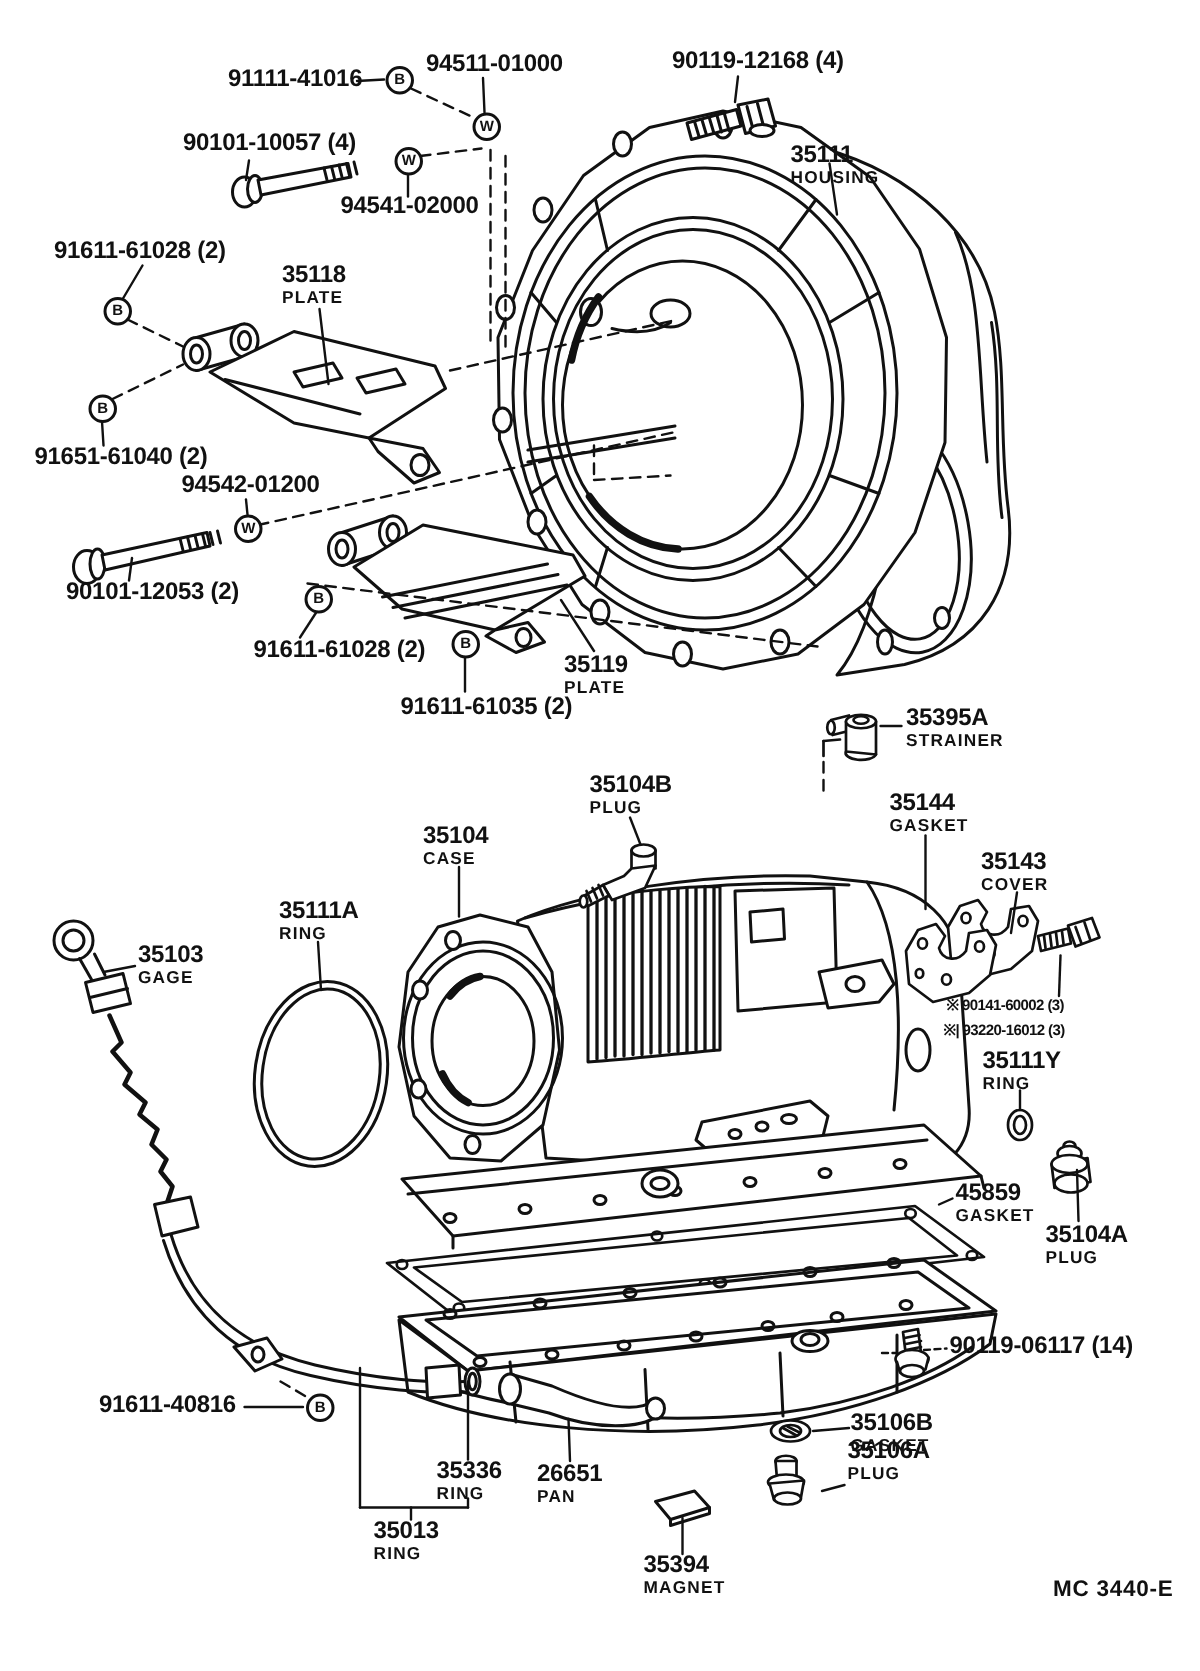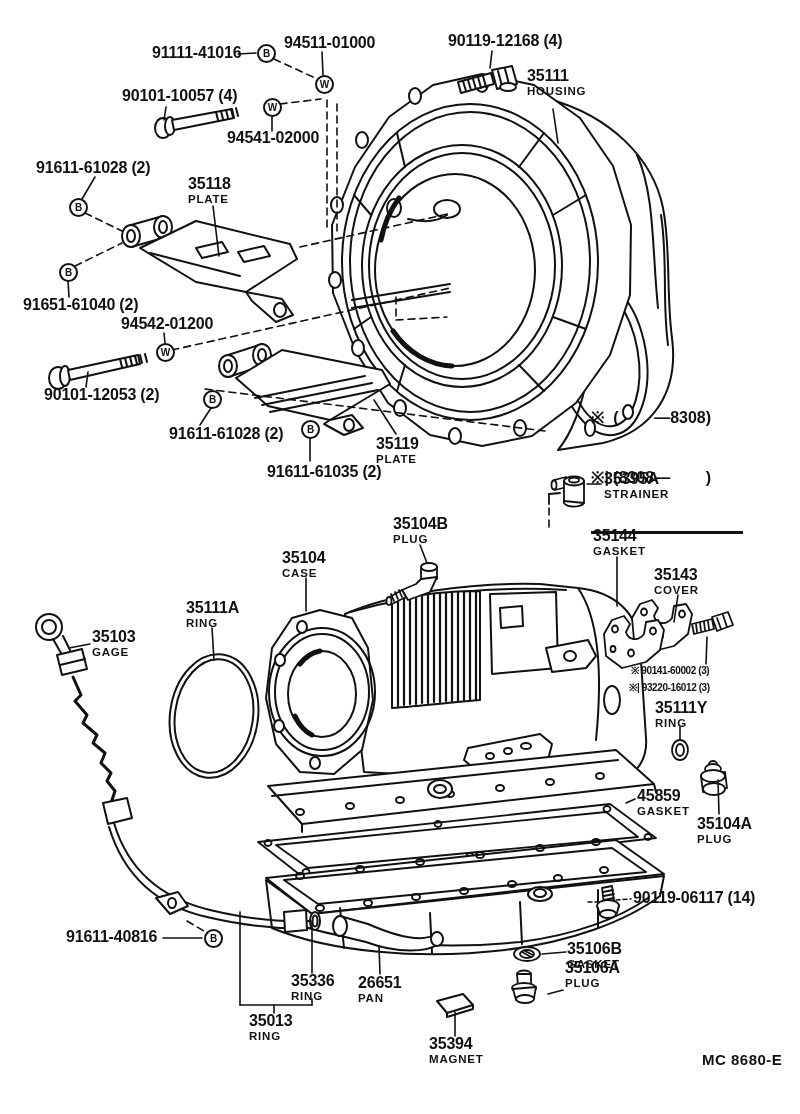--- a/index.html
+++ b/index.html
@@ -416,21 +416,21 @@
   <div class="lbl" style="left:227px;top:130px"><span class="num">94541-02000</span></div>
   <div class="lbl" style="left:36px;top:160px"><span class="num">91611-61028 (2)</span></div>
   <div class="lbl" style="left:188px;top:176px"><span class="num">35118</span><span class="cap">PLATE</span></div>
   <div class="lbl" style="left:23px;top:297px"><span class="num">91651-61040 (2)</span></div>
   <div class="lbl" style="left:121px;top:316px"><span class="num">94542-01200</span></div>
   <div class="lbl" style="left:44px;top:387px"><span class="num">90101-12053 (2)</span></div>
   <div class="lbl" style="left:169px;top:426px"><span class="num">91611-61028 (2)</span></div>
   <div class="lbl" style="left:267px;top:464px"><span class="num">91611-61035 (2)</span></div>
   <div class="lbl" style="left:376px;top:436px"><span class="num">35119</span><span class="cap">PLATE</span></div>
   <div class="lbl" style="left:448px;top:33px"><span class="num">90119-12168 (4)</span></div>
-  <div class="lbl" style="left:527px;top:68px"><span class="num">35111</span><span class="cap">HOUSING</span></div>
+  <div class="lbl" style="left:527px;top:96px"><span class="num">35111</span><span class="cap">HOUSING</span></div>
   <div class="lbl" style="left:604px;top:471px"><span class="num">35395A</span><span class="cap">STRAINER</span></div>
   <div class="lbl" style="left:393px;top:516px"><span class="num">35104B</span><span class="cap">PLUG</span></div>
   <div class="lbl" style="left:282px;top:550px"><span class="num">35104</span><span class="cap">CASE</span></div>
   <div class="lbl" style="left:593px;top:528px"><span class="num">35144</span><span class="cap">GASKET</span></div>
   <div class="lbl" style="left:654px;top:567px"><span class="num">35143</span><span class="cap">COVER</span></div>
   <div class="lbl" style="left:186px;top:600px"><span class="num">35111A</span><span class="cap">RING</span></div>
   <div class="lbl" style="left:92px;top:629px"><span class="num">35103</span><span class="cap">GAGE</span></div>
   <div class="lbl small" style="left:631px;top:666px"><span class="num">※  90141-60002 (3)</span></div>
   <div class="lbl small" style="left:629px;top:683px"><span class="num">※| 93220-16012 (3)</span></div>
   <div class="lbl" style="left:655px;top:700px"><span class="num">35111Y</span><span class="cap">RING</span></div>
@@ -448,21 +448,16 @@
   <div class="marker" style="left:257px;top:44px">B</div>
   <div class="marker" style="left:315px;top:75px">W</div>
   <div class="marker" style="left:263px;top:98px">W</div>
   <div class="marker" style="left:69px;top:198px">B</div>
   <div class="marker" style="left:59px;top:263px">B</div>
   <div class="marker" style="left:156px;top:343px">W</div>
   <div class="marker" style="left:203px;top:390px">B</div>
   <div class="marker" style="left:301px;top:420px">B</div>
   <div class="marker" style="left:204px;top:929px">B</div>
 
-  <div id="legend">
-    <div>※  (        —8308)</div>
-    <div>※| (8308—        )</div>
-    <div class="rule"></div>
-  </div>
-
-  <div id="footer-code">MC  8680-E</div>
+
+  <div id="footer-code">MC  3440-E</div>
 
 </div>
 
 </body></html>

